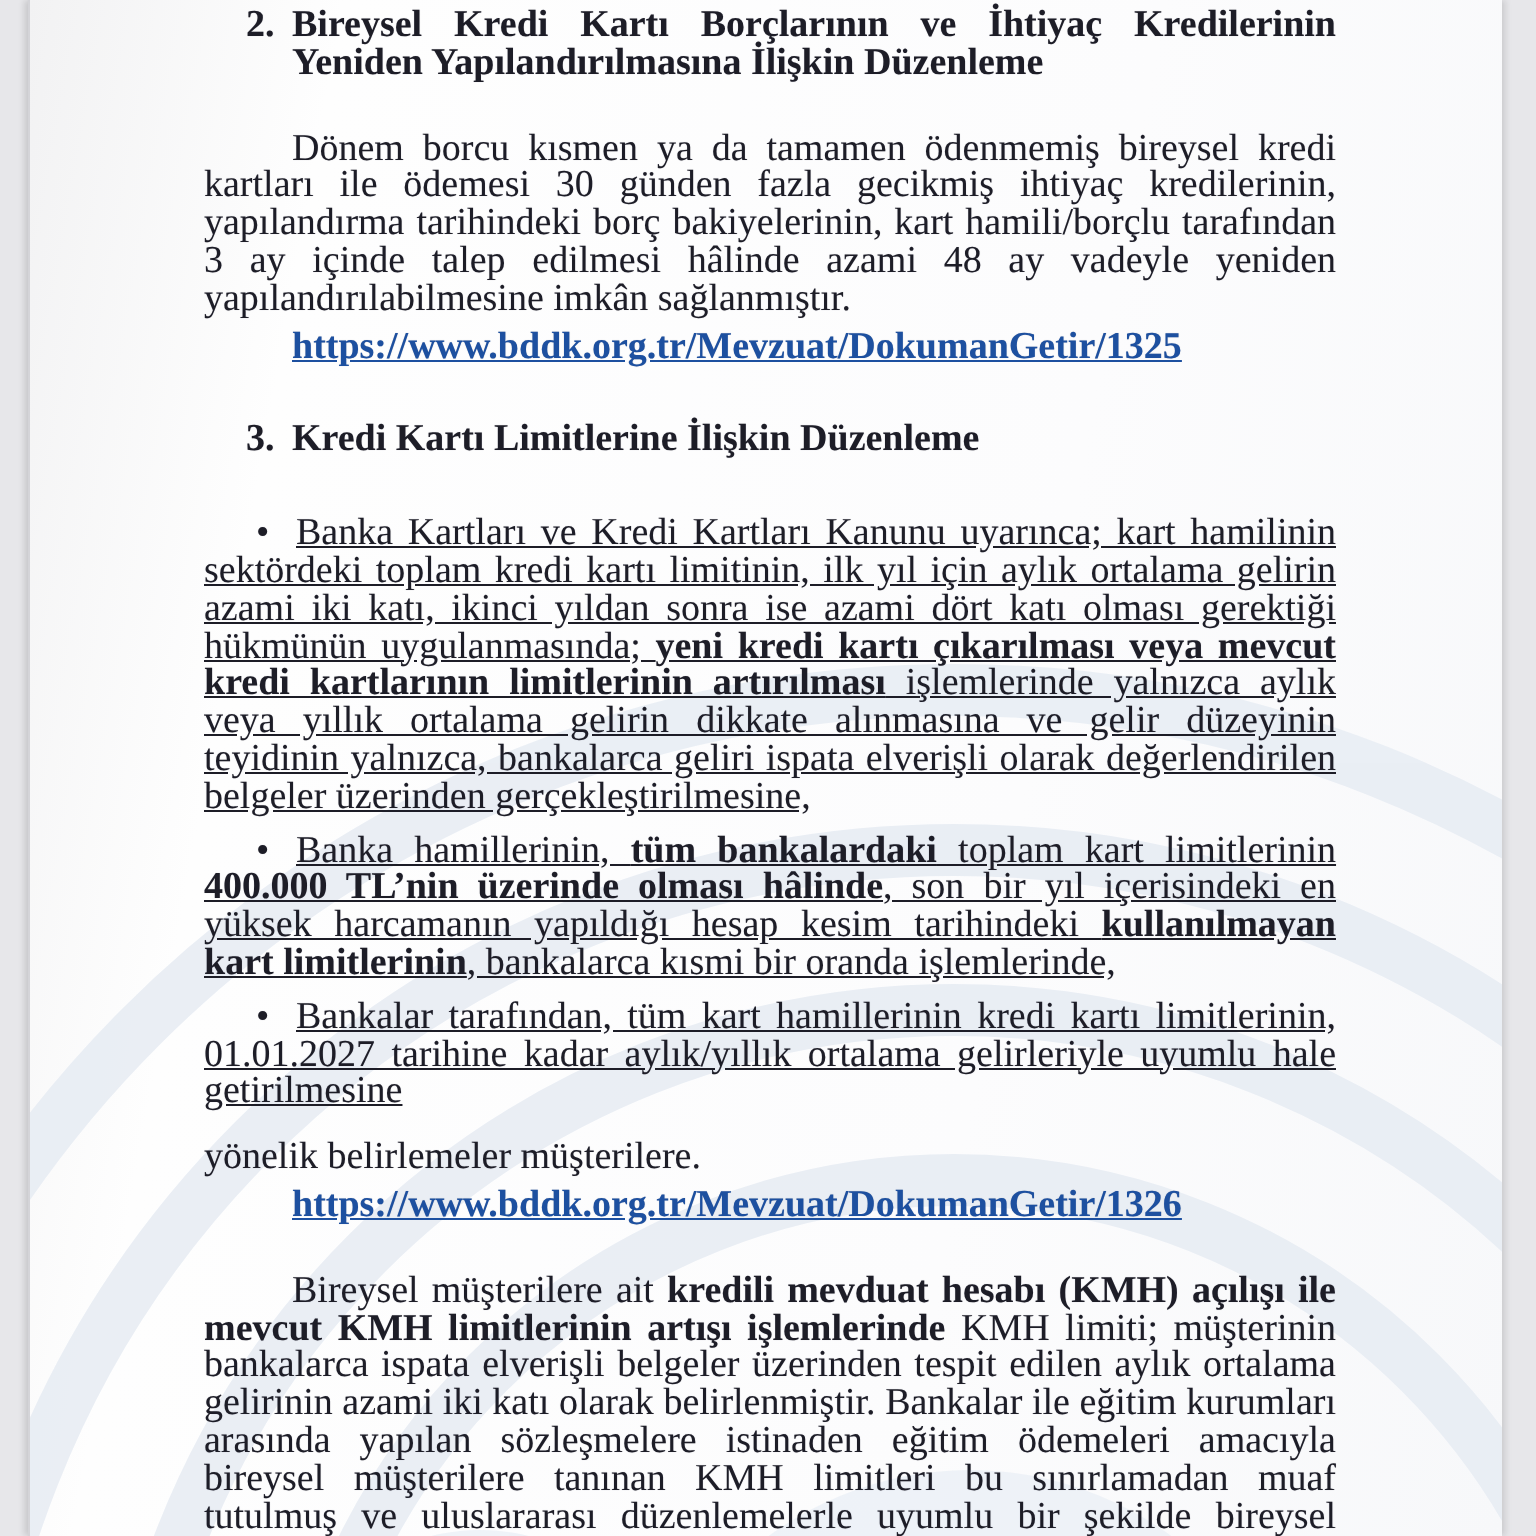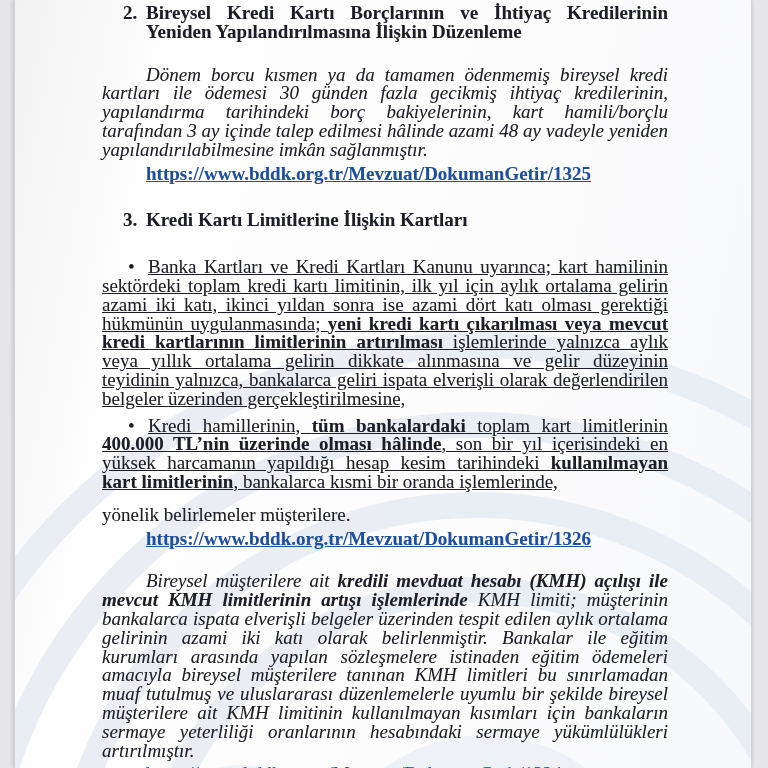--- a/index.html
+++ b/index.html
@@ -25,21 +25,21 @@
     text-shadow:0 0 0.5px rgba(25,25,50,0.25);
   }
   .content p{margin:0;text-align:justify;}
   .blk-heading{
     font-weight:bold;margin-top:28px !important;
     padding-left:44px;
   }
   .blk-heading .hnum{display:inline-block;width:23px;margin-left:-23px;}
   .blk-heading:first-child{margin-top:0 !important;}
   .blk-paragraph{margin-top:24px !important;}
-  .blk-paragraph.indent{text-indent:44px;font-style:italic;}
+  .blk-paragraph.indent{text-indent:44px;}
   .blk-closing{margin-top:14px !important;}
   .blk-bullet{margin-top:8px !important;text-indent:26px;text-decoration:underline;}
   .blk-heading + .blk-bullet{margin-top:28px !important;}
   .blk-bullet .bullet-glyph{display:inline-block;width:20px;text-indent:0;}
   .blk-link{margin-top:5px !important;padding-left:44px;text-align:left;}
   .blk-link a{
     color:var(--link-color,#1d50a0);
     text-decoration:underline;
   }
   .blk-link a.bold{font-weight:bold;}
@@ -58,21 +58,22 @@
     </g>
     <g fill="#e9eff6" opacity="0.75">
       <circle cx="225" cy="865" r="100"></circle>
       <circle cx="470" cy="905" r="170"></circle>
     </g>
   </svg>
   <div class="content">
       <p class="blk-heading"><span class="hnum">2.</span><b>Bireysel Kredi Kartı Borçlarının ve İhtiyaç Kredilerinin Yeniden Yapılandırılmasına İlişkin Düzenleme</b></p>
       <p class="blk-paragraph indent"><span>Dönem borcu kısmen ya da tamamen ödenmemiş bireysel kredi kartları ile ödemesi 30 günden fazla gecikmiş ihtiyaç kredilerinin, yapılandırma tarihindeki borç bakiyelerinin, kart hamili/borçlu tarafından 3 ay içinde talep edilmesi hâlinde azami 48 ay vadeyle yeniden yapılandırılabilmesine imkân sağlanmıştır.</span></p>
       <p class="blk-link"><a href="#" class="bold">https://www.bddk.org.tr/Mevzuat/DokumanGetir/1325</a></p>
-      <p class="blk-heading"><span class="hnum">3.</span><b>Kredi Kartı Limitlerine İlişkin Kartları</b></p>
+      <p class="blk-heading"><span class="hnum">3.</span><b>Kredi Kartı Limitlerine İlişkin Düzenleme</b></p>
       <p class="blk-bullet"><span class="bullet-glyph">•</span><span>Banka Kartları ve Kredi Kartları Kanunu uyarınca; kart hamilinin sektördeki toplam kredi kartı limitinin, ilk yıl için aylık ortalama gelirin azami iki katı, ikinci yıldan sonra ise azami dört katı olması gerektiği hükmünün uygulanmasında; </span><b>yeni kredi kartı çıkarılması veya mevcut kredi kartlarının limitlerinin artırılması</b><span> işlemlerinde yalnızca aylık veya yıllık ortalama gelirin dikkate alınmasına ve gelir düzeyinin teyidinin yalnızca, bankalarca geliri ispata elverişli olarak değerlendirilen belgeler üzerinden gerçekleştirilmesine,</span></p>
-      <p class="blk-bullet"><span class="bullet-glyph">•</span><span>Kredi hamillerinin, </span><b>tüm bankalardaki</b><span> toplam kart limitlerinin </span><b>400.000 TL’nin üzerinde olması hâlinde</b><span>, son bir yıl içerisindeki en yüksek harcamanın yapıldığı hesap kesim tarihindeki </span><b>kullanılmayan kart limitlerinin</b><span>, bankalarca kısmi bir oranda işlemlerinde,</span></p>
+      <p class="blk-bullet"><span class="bullet-glyph">•</span><span>Banka hamillerinin, </span><b>tüm bankalardaki</b><span> toplam kart limitlerinin </span><b>400.000 TL’nin üzerinde olması hâlinde</b><span>, son bir yıl içerisindeki en yüksek harcamanın yapıldığı hesap kesim tarihindeki </span><b>kullanılmayan kart limitlerinin</b><span>, bankalarca kısmi bir oranda işlemlerinde,</span></p>
+      <p class="blk-bullet"><span class="bullet-glyph">•</span><span>Bankalar tarafından, tüm kart hamillerinin kredi kartı limitlerinin, 01.01.2027 tarihine kadar aylık/yıllık ortalama gelirleriyle uyumlu hale getirilmesine</span></p>
       <p class="blk-paragraph blk-closing"><span>yönelik belirlemeler müşterilere.</span></p>
       <p class="blk-link"><a href="#" class="bold">https://www.bddk.org.tr/Mevzuat/DokumanGetir/1326</a></p>
       <p class="blk-paragraph indent"><span>Bireysel müşterilere ait </span><b>kredili mevduat hesabı (KMH) açılışı ile mevcut KMH limitlerinin artışı işlemlerinde</b><span> KMH limiti; müşterinin bankalarca ispata elverişli belgeler üzerinden tespit edilen aylık ortalama gelirinin azami iki katı olarak belirlenmiştir. Bankalar ile eğitim kurumları arasında yapılan sözleşmelere istinaden eğitim ödemeleri amacıyla bireysel müşterilere tanınan KMH limitleri bu sınırlamadan muaf tutulmuş ve uluslararası düzenlemelerle uyumlu bir şekilde bireysel müşterilere ait KMH limitinin kullanılmayan kısımları için bankaların sermaye yeterliliği oranlarının hesabındaki sermaye yükümlülükleri artırılmıştır.</span></p>
       <p class="blk-link"><a href="#" class="">https://www.bddk.org.tr/Mevzuat/DokumanGetir/1324</a></p>
     </div>
 </div>
 
 </body></html>

